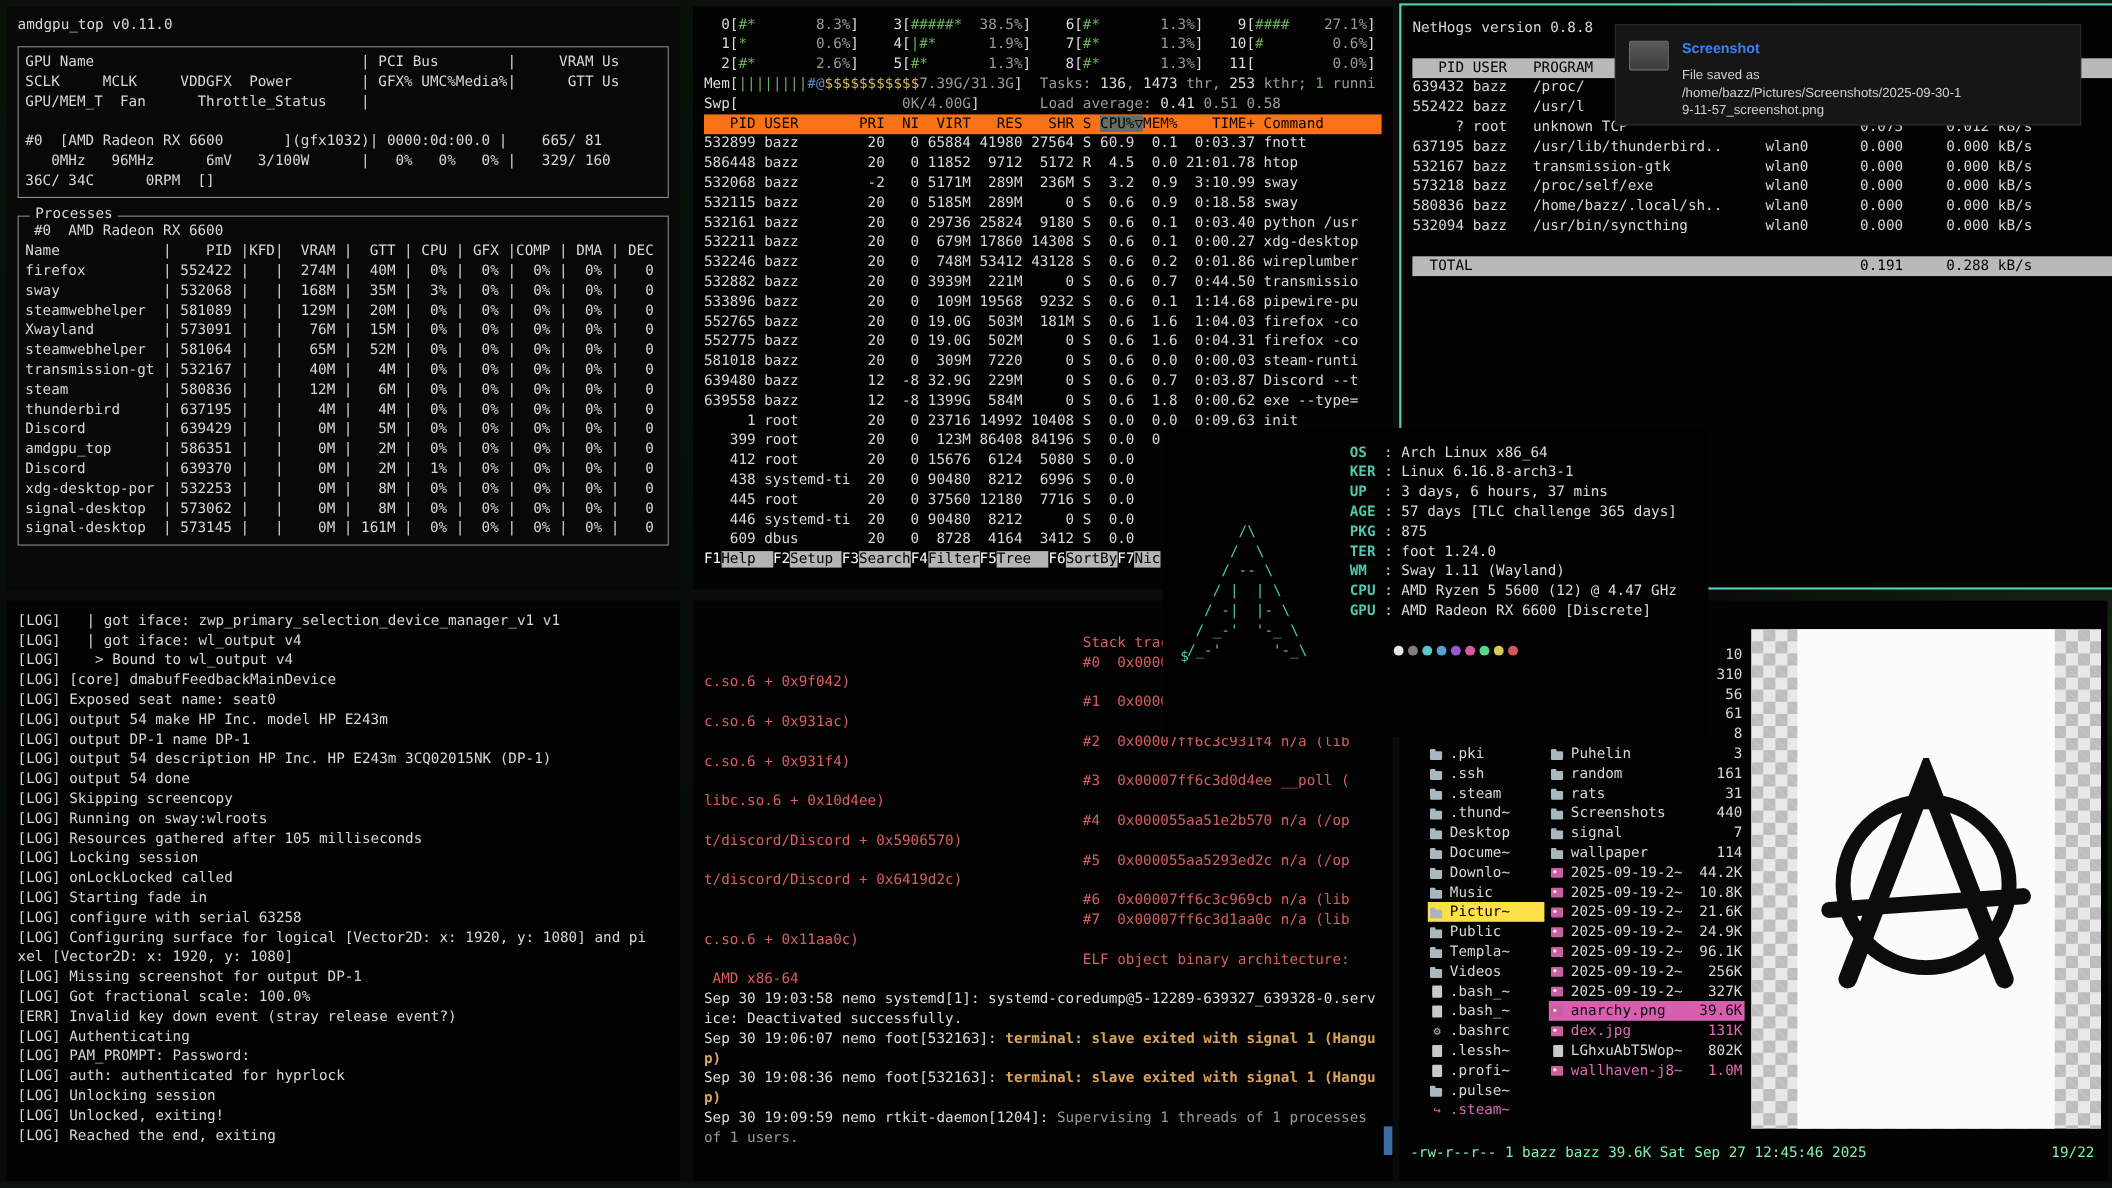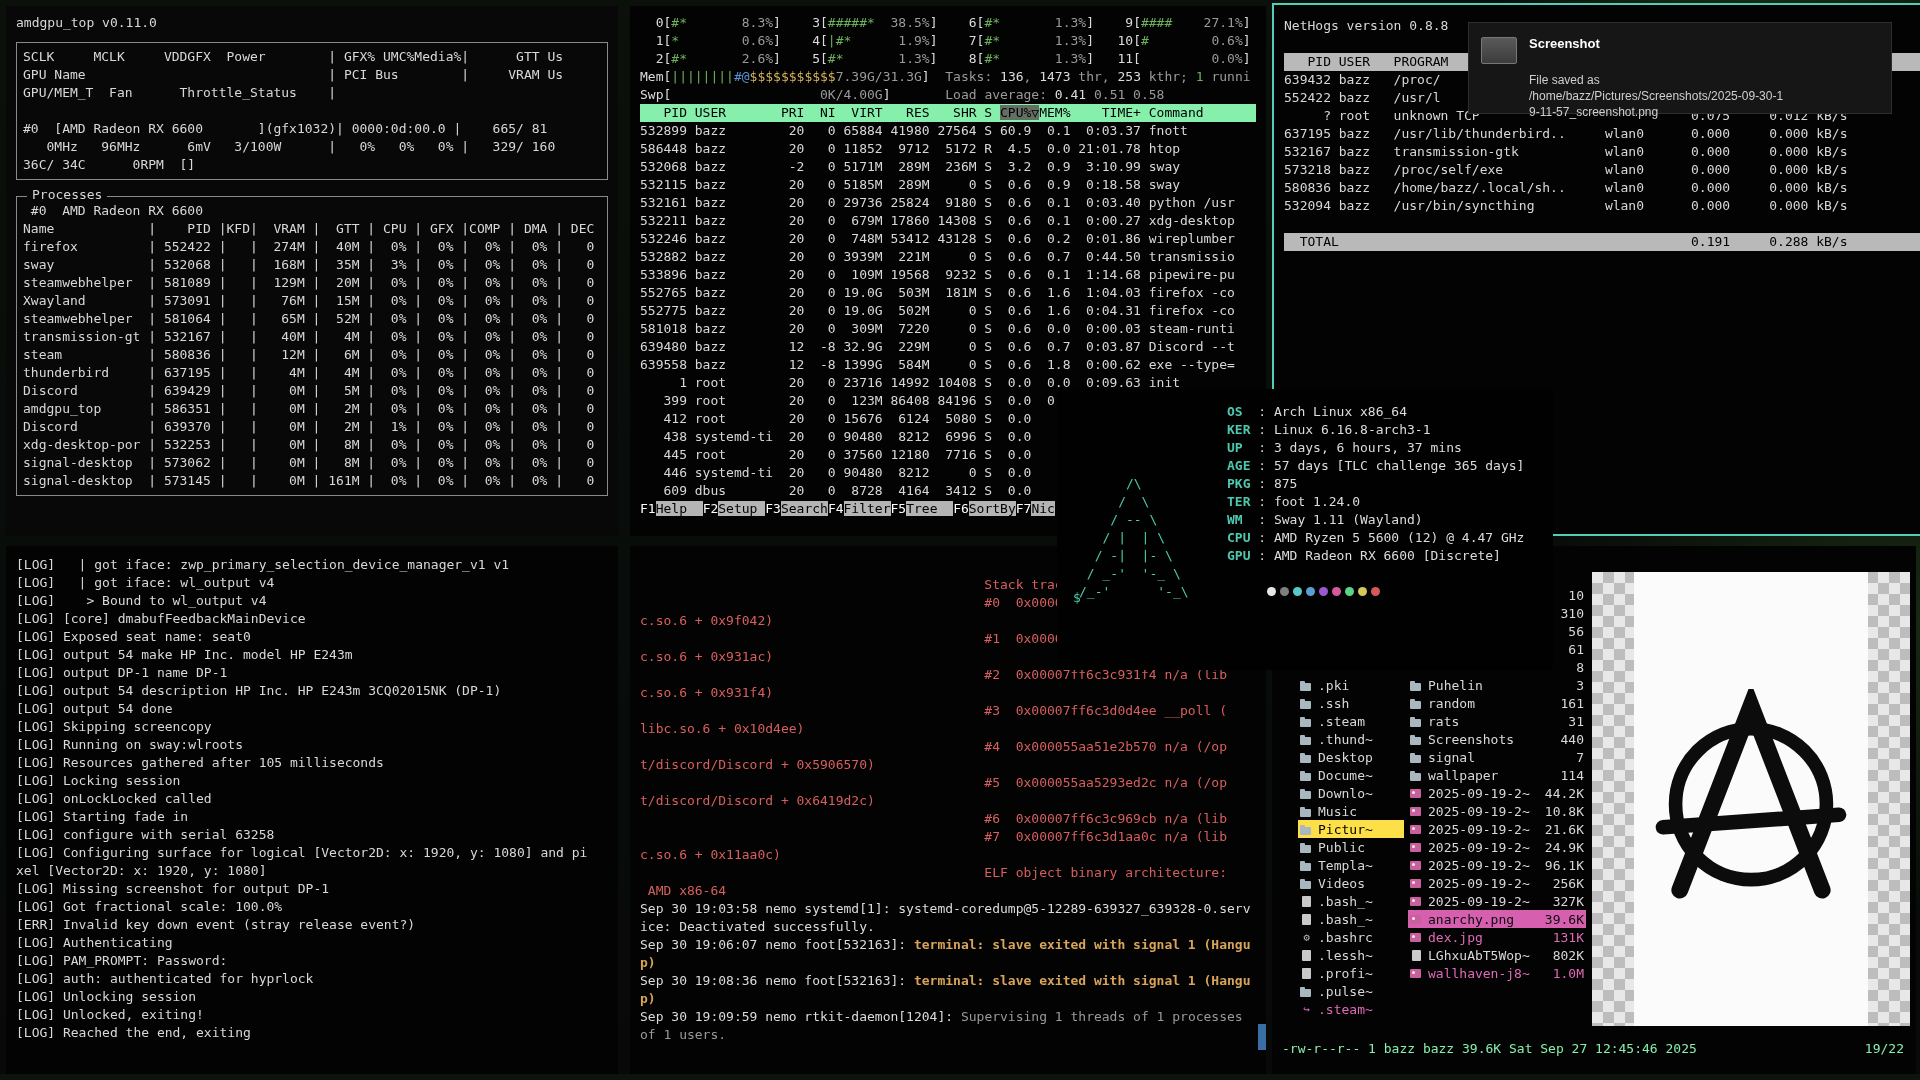--- a/index.html
+++ b/index.html
@@ -24,34 +24,34 @@
   .tline{font:13px/18px "DejaVu Sans Mono",monospace;white-space:pre;height:18px;color:#d8d8d8}
   .w{color:#dcdcdc}.d{color:#9a9a9a}.g{color:#6cb25c}.b{color:#5a8fd4}
   .y{color:#d9b45a}.r{color:#d75f5f}.yb{color:#d9a45a;font-weight:bold}
 
   
   .tbox{border:1px solid #8a8a8a;margin-top:10px;padding:5px 6px;position:relative}
   .box2{margin-top:16px}
   .boxtitle{position:absolute;top:-10px;left:10px;background:#070807;padding:0 5px;font:13px "DejaVu Sans Mono",monospace;color:#d8d8d8}
 
   
-  .hh{background:#86efac;color:#000;width:100%}
+  .hh{background:#f97316;color:#000;width:100%}
   .hh span{color:#000}
   .hs{background:#646e64}
   .fbar{height:18px;white-space:pre;font:13px/18px "DejaVu Sans Mono",monospace}
   .fk{color:#fff}
   .fl{background:#b4b4b4;color:#000}
 
   
   .bar{background:#b9b9b9;color:#000;width:100%}
 
   
   .notif{position:absolute;left:1468px;top:22px;width:424px;height:92px;background:#161616;border:1px solid #2e2e2e;z-index:60;display:flex;padding:12px;gap:12px}
   .nicon{width:36px;height:27px;background:linear-gradient(#5a5a5a,#3c3c3c);border:1px solid #777;border-radius:2px;flex:0 0 36px;margin-top:2px}
-  .ntitle{font:bold 13px/17px "Liberation Sans",sans-serif;color:#ffffff;margin-bottom:20px}
+  .ntitle{font:bold 13px/17px "Liberation Sans",sans-serif;color:#3b82f6;margin-bottom:8px}
   .nline{font:12px/16px "Liberation Sans",sans-serif;color:#cfcfcf}
 
   
   .fetch{position:absolute;left:1057px;top:389px;width:496px;height:281px;background:#010101;z-index:50}
   .art{position:absolute;left:22px;top:86px}
   .art .tline{color:#4ec9b0}
   .finfo{position:absolute;left:170px;top:14px}
   .inforow{font:13px/18px "DejaVu Sans Mono",monospace;white-space:pre;height:18px}
   .ilab{color:#4ec9b0;font-weight:bold;display:inline-block;min-width:3ch}
   .isep{color:#cfcfcf}
@@ -94,22 +94,22 @@
     background-size:22px 22px;background-position:0 0,11px 11px}
   .pwhite{position:absolute;left:42px;right:42px;top:0;bottom:0;background:#fbfbfb;display:flex;align-items:center;justify-content:center}
 </style>
 </head>
 <body>
 
 <div class="pane p1">
   <div class="tline">amdgpu_top v0.11.0</div>
   <div class="tbox">
     <div>
+        <div class="tline">GPU Name                               | PCI Bus        |     VRAM Us</div>
         <div class="tline">SCLK     MCLK     VDDGFX  Power        | GFX% UMC%Media%|      GTT Us</div>
-        <div class="tline">GPU Name                               | PCI Bus        |     VRAM Us</div>
         <div class="tline">GPU/MEM_T  Fan      Throttle_Status    |</div>
         <div class="tline">&nbsp;</div>
         <div class="tline">#0  [AMD Radeon RX 6600       ](gfx1032)| 0000:0d:00.0 |    665/ 81</div>
         <div class="tline">   0MHz   96MHz      6mV   3/100W      |   0%   0%   0% |   329/ 160</div>
         <div class="tline">36C/ 34C      0RPM  []</div>
       </div>
   </div>
   <div class="tbox box2">
     <span class="boxtitle">Processes</span>
     <div>

